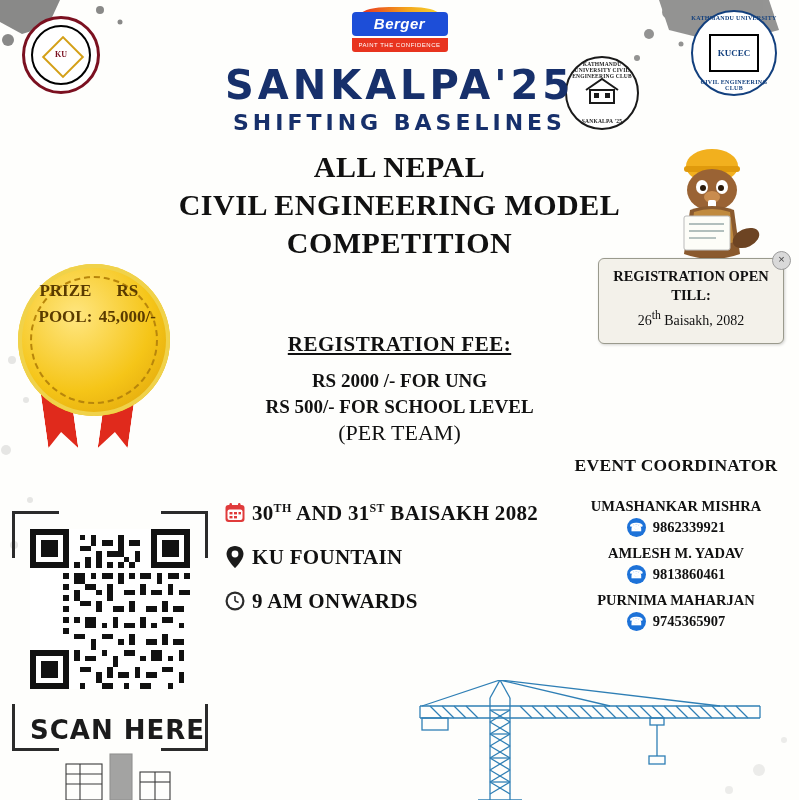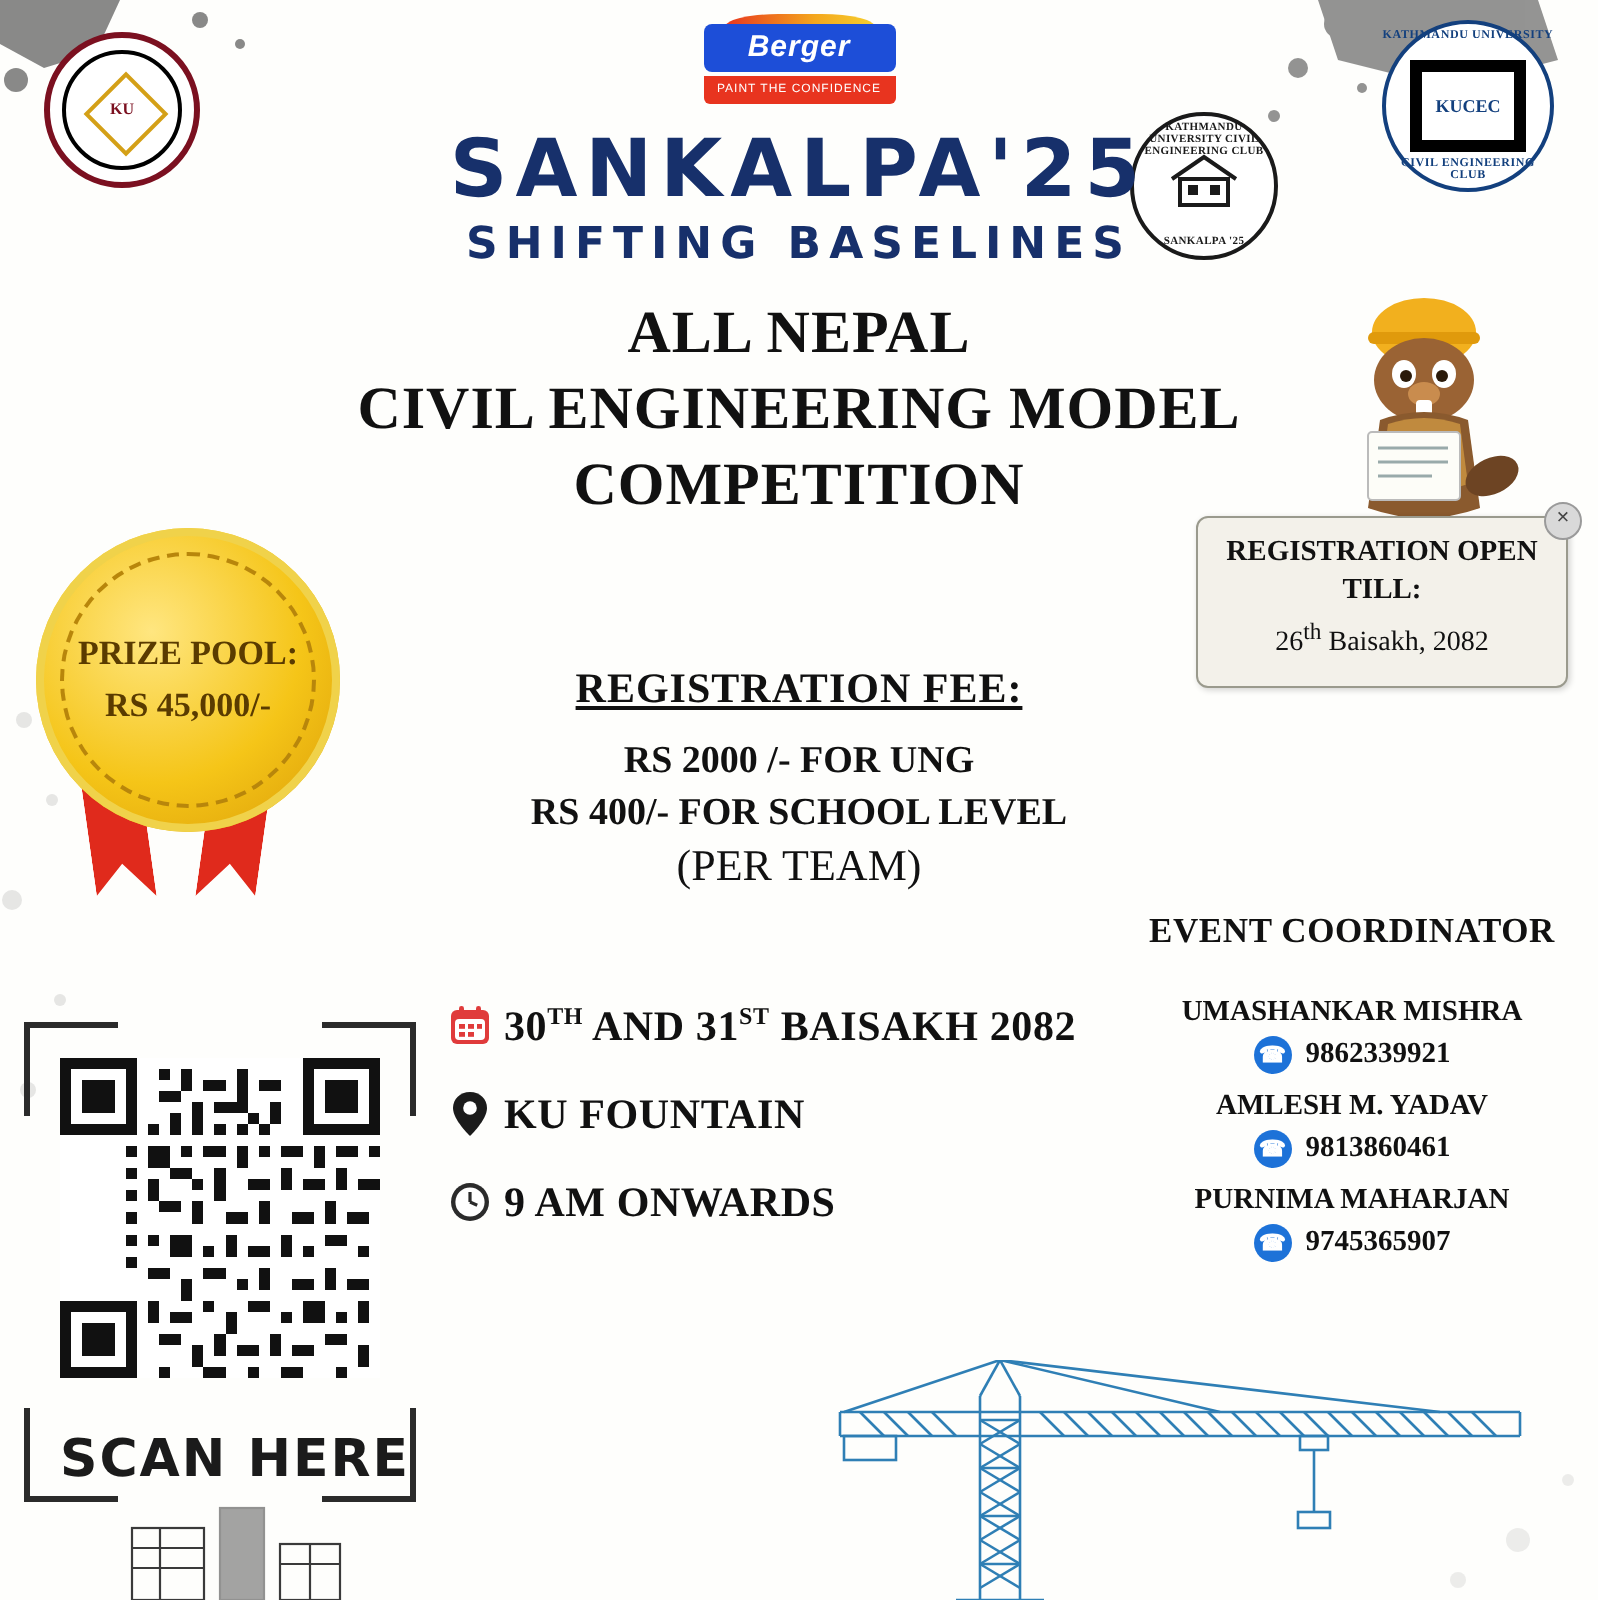--- a/index.html
+++ b/index.html
@@ -38,21 +38,21 @@
     border:2px solid #d4a017;transform:rotate(45deg);
   }
   .logo-right{
     position:absolute;right:22px;top:10px;width:86px;height:86px;
   }
   .logo-right .ring{
     position:absolute;inset:0;border:2px solid #13407e;border-radius:50%;background:#fff;
   }
   .logo-right .kuce{
     position:absolute;left:50%;top:50%;transform:translate(-50%,-50%);
-    width:46px;height:34px;border:6px solid #000000;
+    width:46px;height:34px;border:2px solid #000000;
     display:flex;align-items:center;justify-content:center;
     font-size:9px;font-weight:bold;color:#13407e;
   }
   .logo-right .capt,.logo-right .capb{
     position:absolute;left:0;right:0;text-align:center;font-size:6px;
     color:#13407e;font-weight:bold;letter-spacing:.3px;
   }
   .logo-right .capt{top:5px;}
   .logo-right .capb{bottom:5px;}
 
@@ -125,21 +125,21 @@
     background:radial-gradient(circle at 38% 34%, #ffe680 0%, #f5c518 55%, #d99a06 100%);
     box-shadow:0 0 0 4px #f0d24a inset;
   }
   .seal .notch{
     position:absolute;inset:-6px;border-radius:50%;
     background:repeating-conic-gradient(#f3c623 0deg 9deg,#e8b511 9deg 18deg);
     z-index:-1;
   }
   .seal .inner{
     position:absolute;inset:12px;border-radius:50%;border:2px dashed #b8860b;
-    display:flex;flex-direction:column;align-items:center;justify-content:center;
+    display:flex;align-items:flex-start;justify-content:center;
   }
   .seal .l1,.seal .l2{
     font-family:"Liberation Serif",serif;font-weight:bold;color:#5a3b00;
     font-size:17px;line-height:26px;text-align:center;
   }
   .ribbon{
     position:absolute;left:36px;top:386px;width:104px;height:66px;
   }
   .ribbon .r{
     position:absolute;top:0;width:30px;height:62px;background:#e02a1c;
@@ -361,21 +361,21 @@
     <div class="outer"></div>
     <div class="inner">
       <div class="l1">PRIZE POOL:</div>
       <div class="l2">RS 45,000/-</div>
     </div>
   </div>
 
   <div class="regfee-title">REGISTRATION FEE:</div>
   <div class="regfee-lines">
     <div>RS 2000 /- FOR UNG</div>
-    <div>RS 400/- FOR SCHOOL LEVEL</div>
+    <div>RS 500/- FOR SCHOOL LEVEL</div>
     <div class="small">(PER TEAM)</div>
   </div>
 
   <div class="details">
     <div class="det-row">
       <div class="det-ico">
         <svg width="22" height="22" viewBox="0 0 22 22">
           <rect x="1.5" y="3" width="19" height="17" rx="3" fill="#e03b3b"></rect>
           <rect x="3.5" y="7.5" width="15" height="10.5" rx="2" fill="#fff"></rect>
           <rect x="5.5" y="1" width="2.5" height="4.5" rx="1.2" fill="#e03b3b"></rect>

